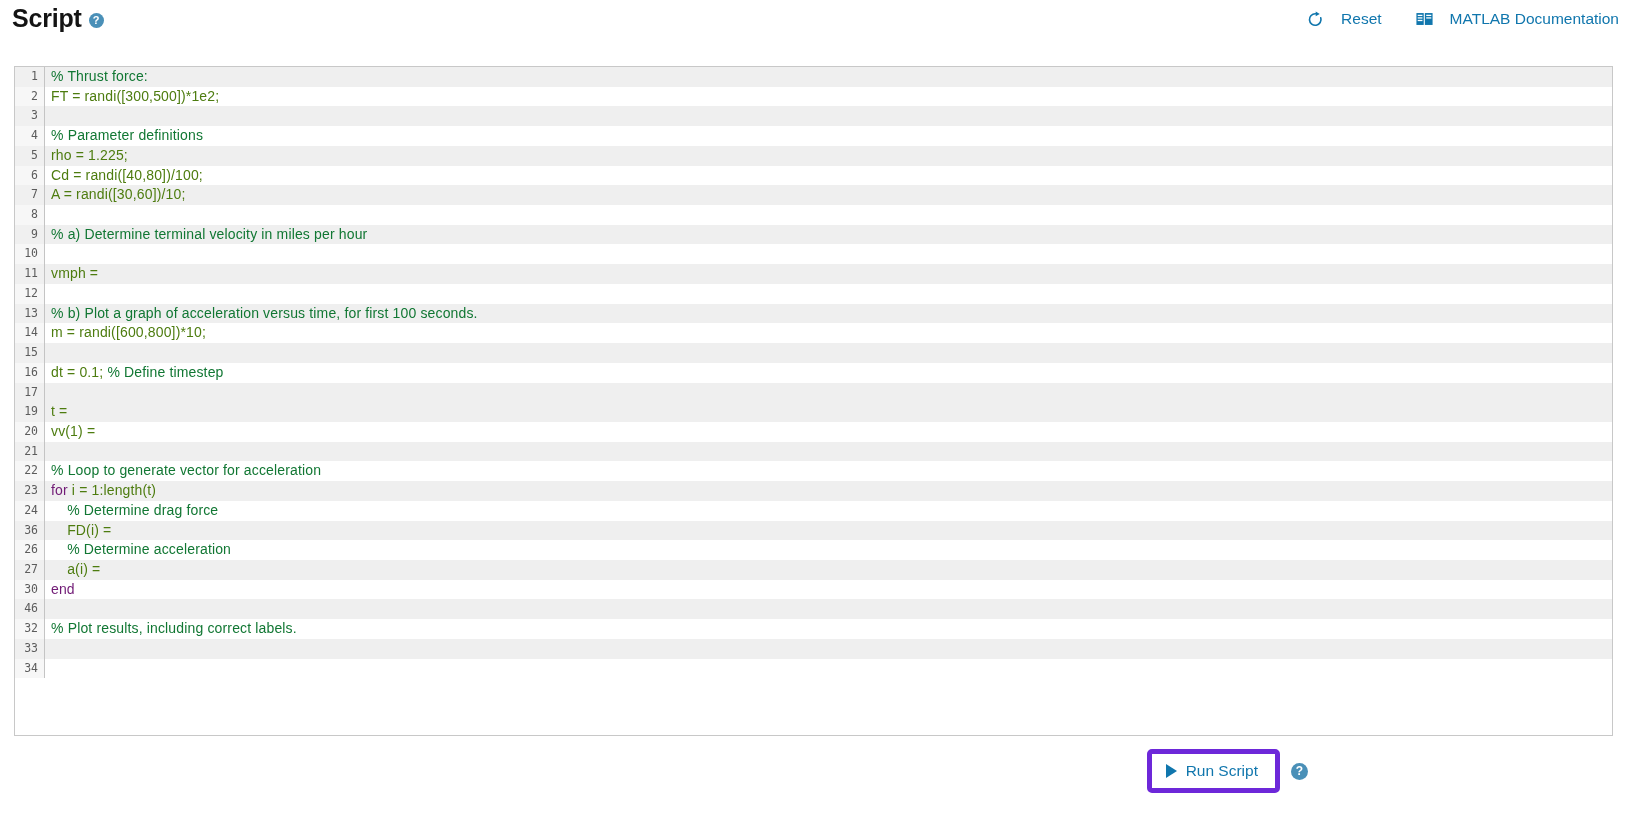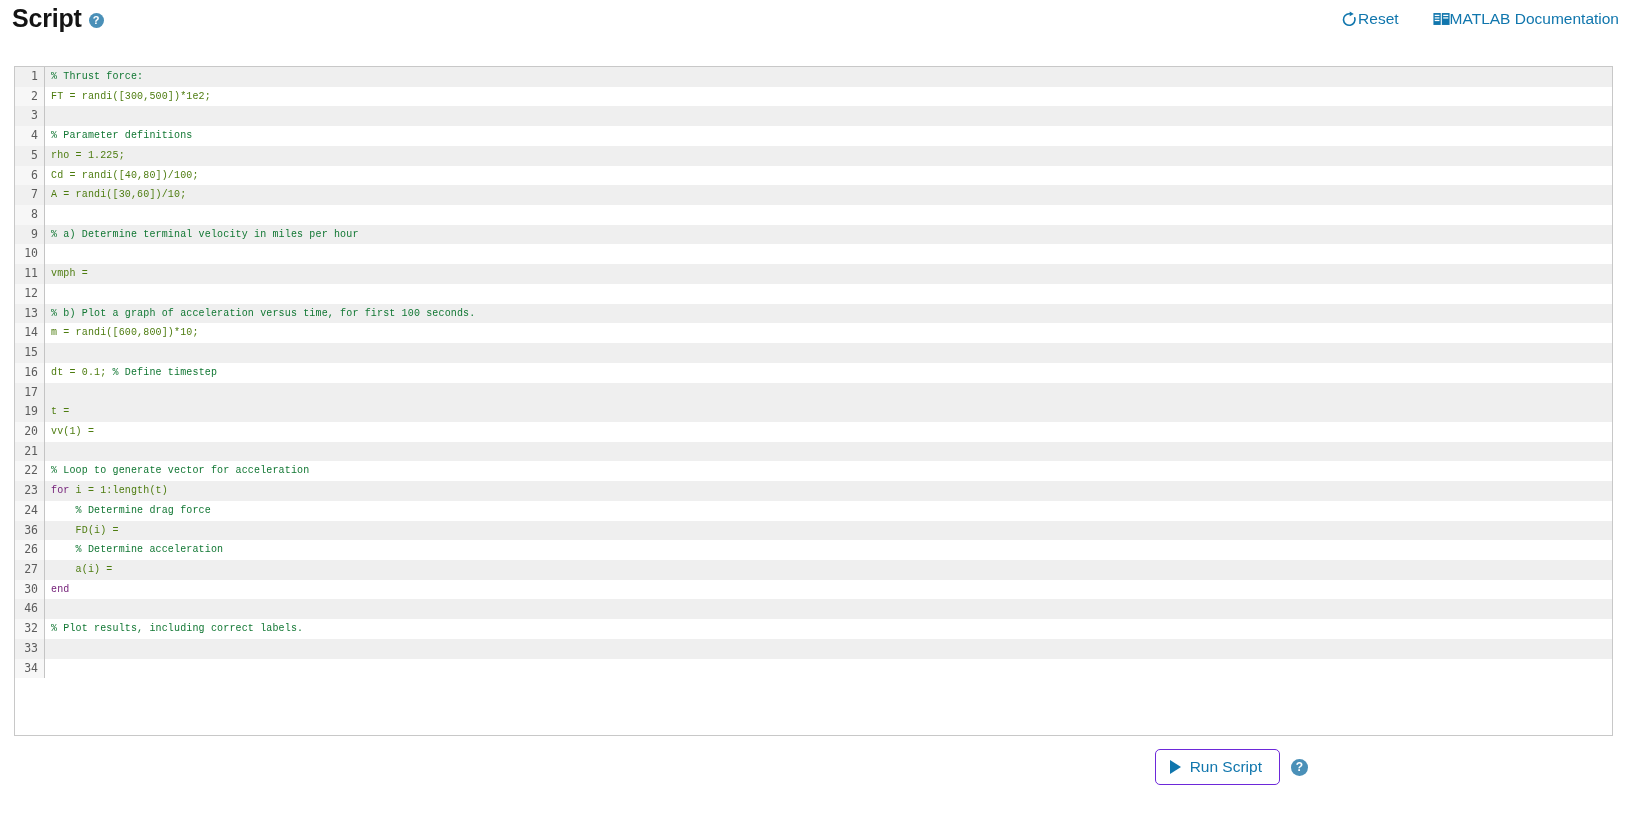--- a/index.html
+++ b/index.html
@@ -33,21 +33,21 @@
     font-size: 11px; font-weight: bold; color: #ffffff;
     line-height: 15px; text-align: center;
     font-family: "Liberation Sans", sans-serif;
   }
 
   .header-actions {
     position: absolute; right: 8px; top: 10px;
     display: flex; align-items: center; gap: 34px;
   }
   .hlink {
-    display: flex; align-items: center; gap: 0;
+    display: flex; align-items: center; gap: 17px;
     color: #1076ad; font-size: 15.5px; cursor: pointer;
     text-decoration: none; white-space: nowrap;
   }
   .reset-icon { width: 17px; height: 17px; display: block; }
   .book-icon  { width: 17px; height: 14px; display: block; }
 
   
   .editor {
     position: absolute; left: 14px; top: 66px;
     width: 1599px; height: 670px;
@@ -68,38 +68,38 @@
     font-family: "DejaVu Sans Mono", monospace;
     font-size: 11.5px; color: #5c5c5c;
     line-height: 19.72px;
     background: #f7f7f7;
     border-right: 1px solid #c4c4c4;
     user-select: none;
   }
   .row.alt .ln { background: #f0f0f0; }
   .code {
     flex: 1 1 auto; padding-left: 6px;
-    font-family: Liberation Mono, monospace;
-    font-size: 10px; line-height: 19.72px;
+    font-family: Liberation Sans, sans-serif;
+    font-size: 14px; line-height: 19.72px;
     color: #1a1a1a; white-space: pre;
     letter-spacing: 0.15px;
   }
   .cmt { color: #117733; }
   .kw  { color: #701a75; }
   .plain { color: #4d7c0f; }
 
   
   .footer {
     position: absolute; right: 10px; top: 749px;
     display: flex; align-items: center; gap: 11px;
   }
   .run-btn {
     display: flex; align-items: center; gap: 9px;
     padding: 7px 17px 7px 14px;
-    border: 1px solid #6d28d9; border-radius: 5px;
+    border: 5px solid #6d28d9; border-radius: 5px;
     background: #ffffff; color: #1076ad;
     font-size: 15.5px; font-family: "Liberation Sans", sans-serif;
     cursor: pointer; line-height: 20px;
   }
   .play-tri {
     width: 0; height: 0;
     border-left: 11px solid #1076ad;
     border-top: 7px solid transparent;
     border-bottom: 7px solid transparent;
     display: block;

